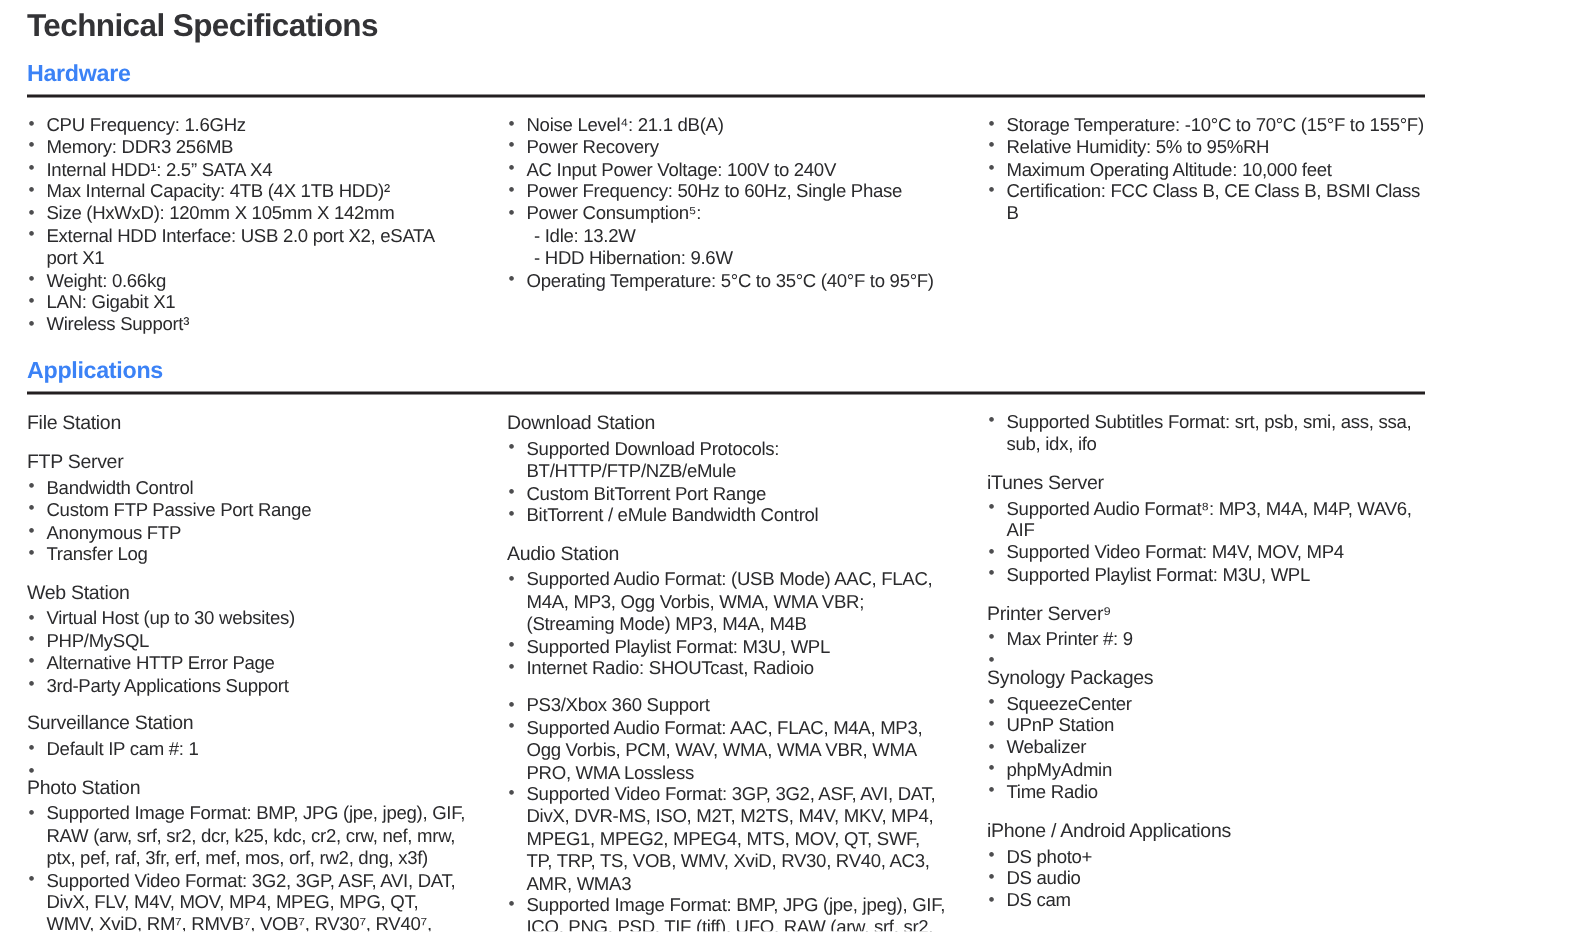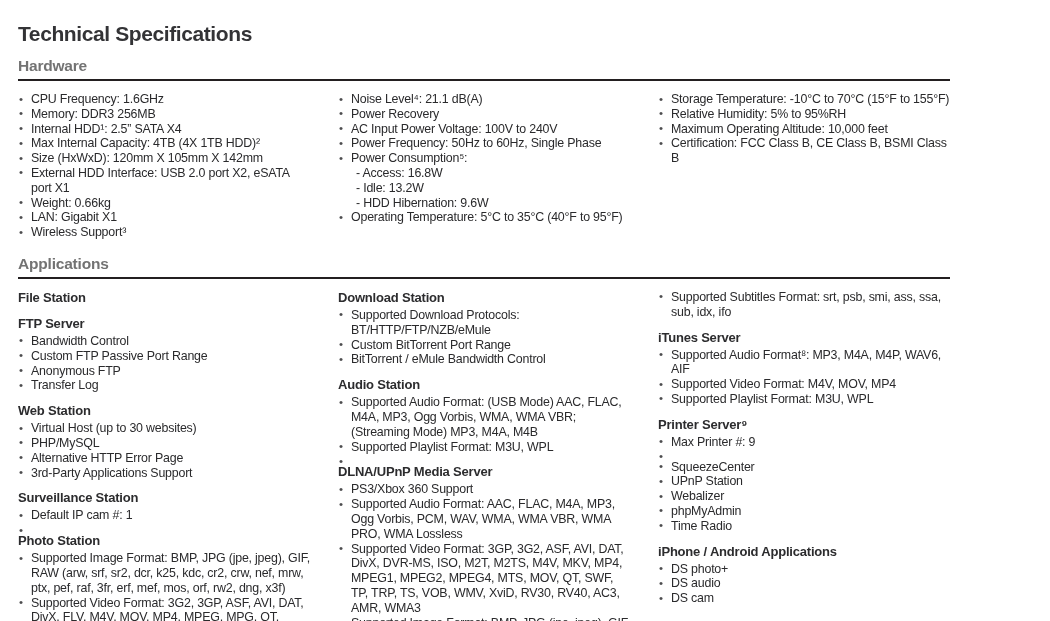--- a/index.html
+++ b/index.html
@@ -4,40 +4,40 @@
 <style>
   html, body {
     margin: 0;
     padding: 0;
     background: #ffffff;
   }
   .page {
     width: 966px;
     height: 621px;
     box-sizing: border-box;
-    padding: 22px 16px 0 18px;
+    padding: 6px 16px 0 18px;
     background: #ffffff;
     font-family: "Liberation Sans", "DejaVu Sans", sans-serif;
     color: #2a2a2c;
     overflow: hidden;
   }
   h1.page-title {
     font-size: 21px;
     font-weight: bold;
     color: #333336;
     letter-spacing: -0.4px;
     margin: 0 0 11px 0;
     line-height: 24px;
   }
   section.spec-section { margin: 0; }
   section.spec-section + section.spec-section { margin-top: 15px; }
   h2.section-title {
     font-size: 15.5px;
     font-weight: bold;
-    color: #737373;
+    color: #3b82f6;
     letter-spacing: -0.2px;
     margin: 10px 0 4px 0;
     line-height: 18px;
   }
   .rule {
     border: 0;
     border-top: 2px solid #231f20;
     margin: 0 0 11px 0;
     height: 0;
   }
@@ -46,21 +46,21 @@
     gap: 28px;
   }
   .col {
     flex: 1 1 0;
     min-width: 0;
   }
   .group { margin: 0 0 10px 0; }
   .group:last-child { margin-bottom: 0; }
   h3.group-header {
     font-size: 13px;
-    font-weight: bold;
+    font-weight: normal;
     color: #2c2c2e;
     letter-spacing: -0.2px;
     margin: 0 0 2px 0;
     line-height: 16px;
   }
   .group + .group, h3.group-header { margin-top: 0; }
   .item {
     position: relative;
     font-size: 12.4px;
     line-height: 14.8px;
@@ -100,21 +100,20 @@
               <div class="item bullet"><span class="b">•</span><span class="t">Wireless Support³</span></div>
             </div>
           </div>
           <div class="col">
             <div class="group">
               <div class="item bullet"><span class="b">•</span><span class="t">Noise Level⁴: 21.1 dB(A)</span></div>
               <div class="item bullet"><span class="b">•</span><span class="t">Power Recovery</span></div>
               <div class="item bullet"><span class="b">•</span><span class="t">AC Input Power Voltage: 100V to 240V</span></div>
               <div class="item bullet"><span class="b">•</span><span class="t">Power Frequency: 50Hz to 60Hz, Single Phase</span></div>
               <div class="item bullet"><span class="b">•</span><span class="t">Power Consumption⁵:</span></div>
-              <div class="item sub"><span class="t">- Access: 16.8W</span></div>
               <div class="item sub"><span class="t">- Idle: 13.2W</span></div>
               <div class="item sub"><span class="t">- HDD Hibernation: 9.6W</span></div>
               <div class="item bullet"><span class="b">•</span><span class="t">Operating Temperature: 5°C to 35°C (40°F to 95°F)</span></div>
             </div>
           </div>
           <div class="col">
             <div class="group">
               <div class="item bullet"><span class="b">•</span><span class="t">Storage Temperature: -10°C to 70°C (15°F to 155°F)</span></div>
               <div class="item bullet"><span class="b">•</span><span class="t">Relative Humidity: 5% to 95%RH</span></div>
               <div class="item bullet"><span class="b">•</span><span class="t">Maximum Operating Altitude: 10,000 feet</span></div>
@@ -160,24 +159,23 @@
             <div class="group">
               <h3 class="group-header">Download Station</h3>
               <div class="item bullet"><span class="b">•</span><span class="t">Supported Download Protocols: BT/HTTP/FTP/NZB/eMule</span></div>
               <div class="item bullet"><span class="b">•</span><span class="t">Custom BitTorrent Port Range</span></div>
               <div class="item bullet"><span class="b">•</span><span class="t">BitTorrent / eMule Bandwidth Control</span></div>
             </div>
             <div class="group">
               <h3 class="group-header">Audio Station</h3>
               <div class="item bullet"><span class="b">•</span><span class="t">Supported Audio Format: (USB Mode) AAC, FLAC, M4A, MP3, Ogg Vorbis, WMA, WMA VBR; (Streaming Mode) MP3, M4A, M4B</span></div>
               <div class="item bullet"><span class="b">•</span><span class="t">Supported Playlist Format: M3U, WPL</span></div>
-              <div class="item bullet"><span class="b">•</span></div>
-            </div>
-            <div class="group">
-              <h3 class="group-header">DLNA/UPnP Media Server</h3>
+              <div class="item bullet"><span class="b">•</span><span class="t">Internet Radio: SHOUTcast, Radioio</span></div>
+            </div>
+            <div class="group">
               <div class="item bullet"><span class="b">•</span><span class="t">PS3/Xbox 360 Support</span></div>
               <div class="item bullet"><span class="b">•</span><span class="t">Supported Audio Format: AAC, FLAC, M4A, MP3, Ogg Vorbis, PCM, WAV, WMA, WMA VBR, WMA PRO, WMA Lossless</span></div>
               <div class="item bullet"><span class="b">•</span><span class="t">Supported Video Format: 3GP, 3G2, ASF, AVI, DAT, DivX, DVR-MS, ISO, M2T, M2TS, M4V, MKV, MP4, MPEG1, MPEG2, MPEG4, MTS, MOV, QT, SWF, TP, TRP, TS, VOB, WMV, XviD, RV30, RV40, AC3, AMR, WMA3</span></div>
               <div class="item bullet"><span class="b">•</span><span class="t">Supported Image Format: BMP, JPG (jpe, jpeg), GIF, ICO, PNG, PSD, TIF (tiff), UFO, RAW (arw, srf, sr2, dcr, k25, kdc, cr2, crw, nef, mrw, ptx, pef, raf, 3fr, erf, mef, mos, orf, rw2, dng, x3f)</span></div>
             </div>
           </div>
           <div class="col">
             <div class="group">
               <div class="item bullet"><span class="b">•</span><span class="t">Supported Subtitles Format: srt, psb, smi, ass, ssa, sub, idx, ifo</span></div>
             </div>
@@ -186,20 +184,21 @@
               <div class="item bullet"><span class="b">•</span><span class="t">Supported Audio Format⁸: MP3, M4A, M4P, WAV6, AIF</span></div>
               <div class="item bullet"><span class="b">•</span><span class="t">Supported Video Format: M4V, MOV, MP4</span></div>
               <div class="item bullet"><span class="b">•</span><span class="t">Supported Playlist Format: M3U, WPL</span></div>
             </div>
             <div class="group">
               <h3 class="group-header">Printer Server⁹</h3>
               <div class="item bullet"><span class="b">•</span><span class="t">Max Printer #: 9</span></div>
               <div class="item bullet"><span class="b">•</span></div>
             </div>
             <div class="group">
+              <h3 class="group-header">Synology Packages</h3>
               <div class="item bullet"><span class="b">•</span><span class="t">SqueezeCenter</span></div>
               <div class="item bullet"><span class="b">•</span><span class="t">UPnP Station</span></div>
               <div class="item bullet"><span class="b">•</span><span class="t">Webalizer</span></div>
               <div class="item bullet"><span class="b">•</span><span class="t">phpMyAdmin</span></div>
               <div class="item bullet"><span class="b">•</span><span class="t">Time Radio</span></div>
             </div>
             <div class="group">
               <h3 class="group-header">iPhone / Android Applications</h3>
               <div class="item bullet"><span class="b">•</span><span class="t">DS photo+</span></div>
               <div class="item bullet"><span class="b">•</span><span class="t">DS audio</span></div>

